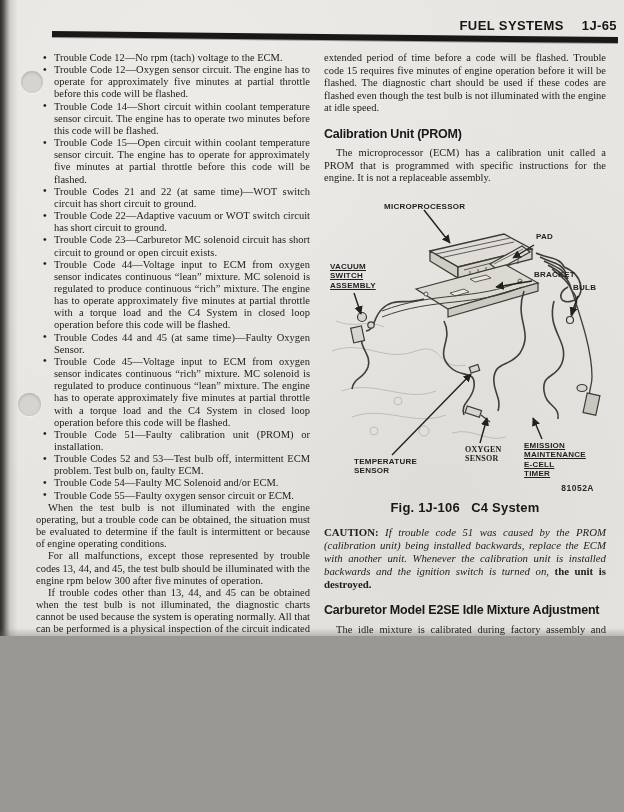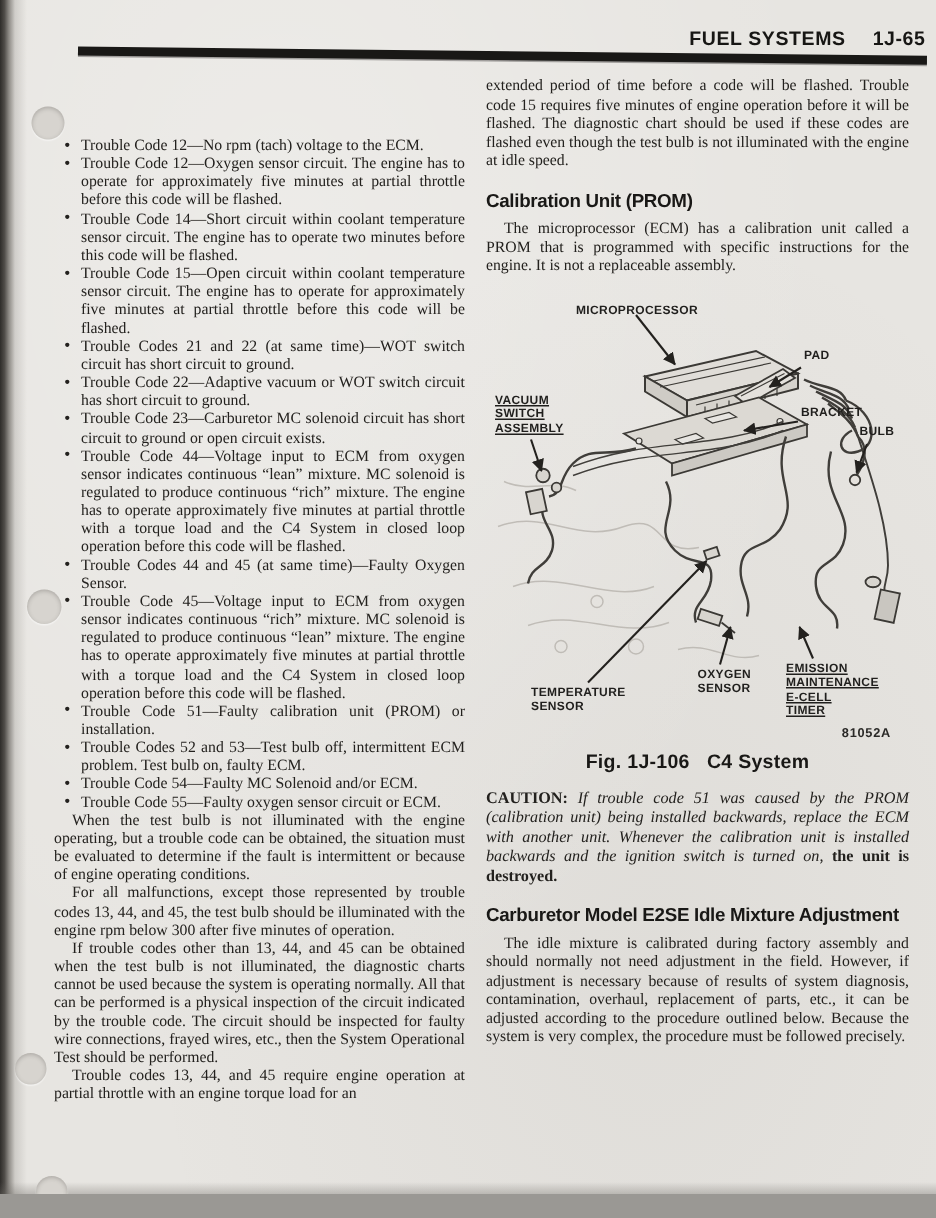--- a/index.html
+++ b/index.html
@@ -1,18 +1,18 @@
 <!DOCTYPE html>
 <html><head>
 <meta charset="utf-8">
 <style>
   html,body{margin:0;padding:0;background:#9a9894;}
   .page{
     position:relative;
-    width:624px;height:796px;
+    width:624px;height:636px;
     background:
       radial-gradient(ellipse at 30% 20%, rgba(255,255,255,.25), rgba(255,255,255,0) 60%),
       radial-gradient(ellipse at 70% 80%, rgba(120,115,108,.07), rgba(0,0,0,0) 55%),
       #e7e5e1;
     overflow:hidden;
     font-family:"Liberation Serif", serif;
     color:#23211e;
   }
   
   .edge-left{
@@ -43,21 +43,21 @@
   .header .sect{margin-right:18px;}
   .header-rule{
     position:absolute;left:52px;top:31px;width:566px;height:6px;
     background:#191816;
     transform:rotate(0.62deg);transform-origin:left center;
     box-shadow:0 1px 0 rgba(25,24,22,.35);
   }
 
   
   .col{position:absolute;top:52px;font-size:10.5px;line-height:12.15px;text-align:justify;}
-  .col-left{left:36px;width:274px;margin-top:40px;}
+  .col-left{left:36px;width:274px;}
   .col-right{left:324px;width:282px;line-height:12.5px;}
 
   ul.trouble-list{list-style:none;margin:0;padding:0 0 0 10px;}
   ul.trouble-list li{
     position:relative;padding-left:8px;margin:0;
   }
   ul.trouble-list li::before{
     content:"\2022";position:absolute;left:-3px;top:-0.5px;font-weight:bold;
   }
   .para{margin:0;text-indent:12px;}
@@ -230,21 +230,21 @@
 
       <div class="fig-label" style="left:60px;top:1px;">MICROPROCESSOR</div>
       <div class="fig-label" style="left:212px;top:31px;">PAD</div>
       <div class="fig-label" style="left:6px;top:61px;text-decoration:underline;">VACUUM
 SWITCH
 ASSEMBLY</div>
       <div class="fig-label" style="left:210px;top:69px;">BRACKET</div>
       <div class="fig-label" style="left:249px;top:82px;">BULB</div>
       <div class="fig-label" style="left:30px;top:256px;">TEMPERATURE
 SENSOR</div>
-      <div class="fig-label" style="left:141px;top:244px;">OXYGEN
+      <div class="fig-label" style="left:141px;top:244px;font-family:Liberation Serif, serif;">OXYGEN
 SENSOR</div>
       <div class="fig-label" style="left:200px;top:240px;text-decoration:underline;">EMISSION
 MAINTENANCE
 E-CELL
 TIMER</div>
       <div class="fig-number">81052A</div>
     </div>
     <p class="fig-caption">Fig. 1J-106   C4 System</p>
 
     <p class="caution"><span class="cap">CAUTION:</span><span class="ital"> If trouble code 51 was caused by the PROM (calibration unit) being installed backwards, replace the ECM with another unit. Whenever the calibration unit is installed backwards and the ignition switch is turned on, </span><span class="boldend">the unit is destroyed.</span></p>

